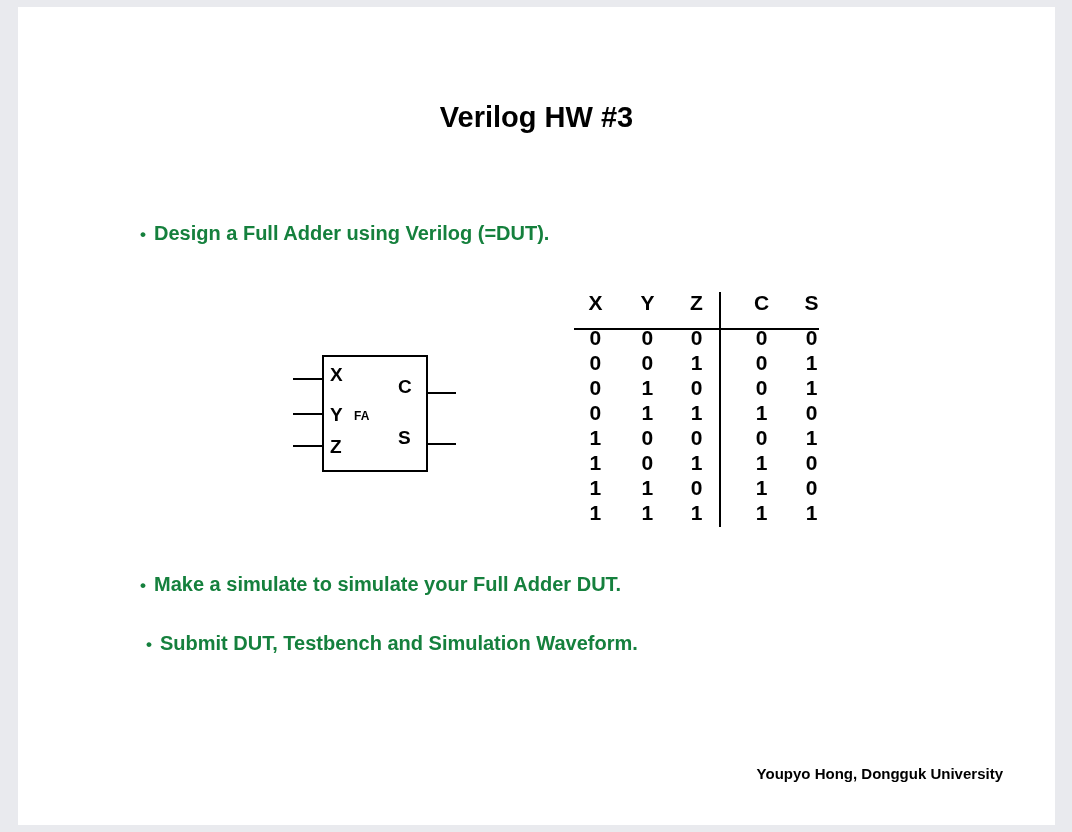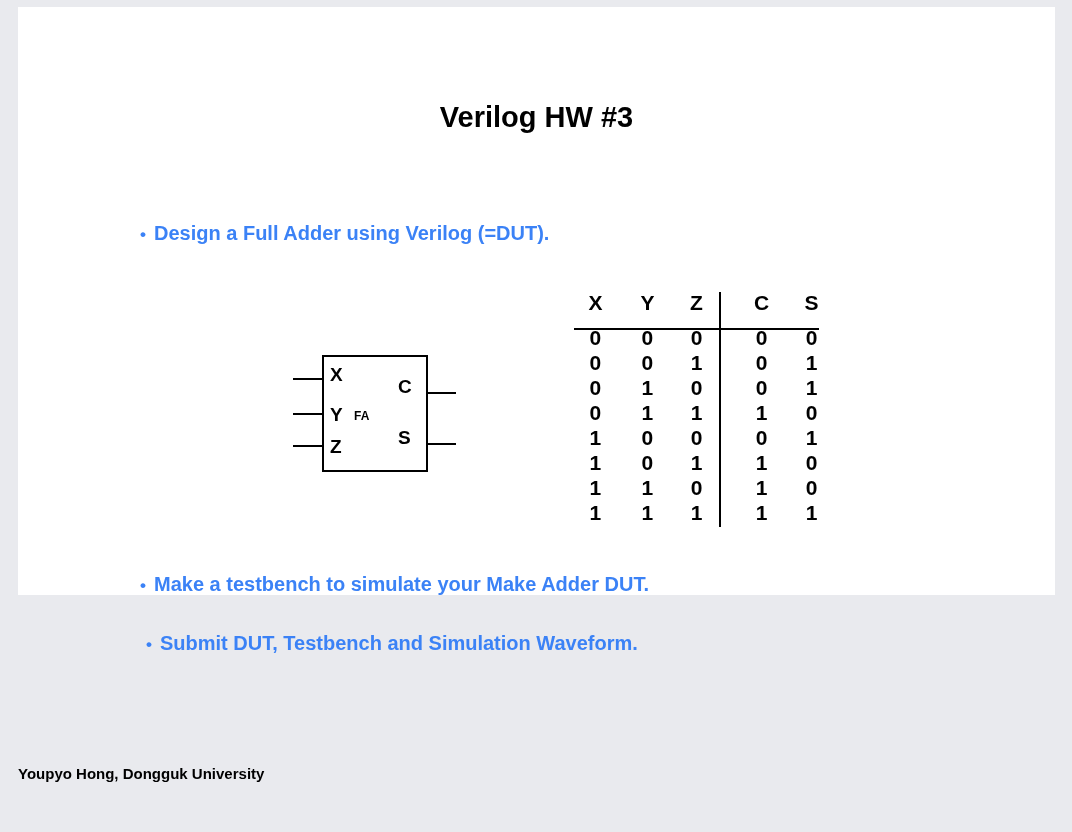--- a/index.html
+++ b/index.html
@@ -12,41 +12,41 @@
     background: #e9eaee;
     font-family: "Liberation Sans", sans-serif;
     overflow: hidden;
   }
 
   #slide {
     position: absolute;
     left: 18px;
     top: 7px;
     width: 1037px;
-    height: 588px;
+    height: 818px;
     background: #ffffff;
   }
 
   #slide-title {
     position: absolute;
     left: 0;
     top: 94px;
     width: 1037px;
     text-align: center;
     font-size: 29px;
     font-weight: bold;
     color: #000000;
     letter-spacing: 0px;
   }
 
   .bullet-line {
     position: absolute;
     font-size: 20px;
     font-weight: bold;
-    color: #3b82f6;
+    color: #15803d;
     white-space: nowrap;
   }
   .bullet-dot {
     display: inline-block;
     width: 14px;
   }
   .bullet-dot::before {
     content: "\2022";
     font-size: 17px;
   }
@@ -150,23 +150,23 @@
   .col-y { width: 50px; }
   .col-z { width: 50px; }
   .col-c { width: 52px; margin-left:  15px; }
   .col-s { width: 50px; }
 
   #footer-credit {
     position: absolute;
     left: 0;
     top: 758px;
     width: 1037px;
-    padding-right: 40px;
+    padding-right: 52px;
     box-sizing: border-box;
-    text-align: left;
+    text-align: right;
     font-size: 15px;
     font-weight: bold;
     color: #000000;
   }
 </style>
 </head>
 <body>
 
 <div id="slide">
 
@@ -259,21 +259,21 @@
         <div class="tt-cell col-x">1</div>
         <div class="tt-cell col-y">1</div>
         <div class="tt-cell col-z">1</div>
         <div class="tt-cell col-c">1</div>
         <div class="tt-cell col-s">1</div>
       </div>
     </div>
   </div>
 
   <div class="bullet-line" id="bullet-2">
-    <span class="bullet-dot"></span><span>Make a testbench to simulate your Make Adder DUT.</span>
+    <span class="bullet-dot"></span><span>Make a simulate to simulate your Full Adder DUT.</span>
   </div>
 
   <div class="bullet-line" id="bullet-3">
     <span class="bullet-dot"></span><span>Submit DUT, Testbench and Simulation Waveform.</span>
   </div>
 
   <div id="footer-credit">Youpyo Hong, Dongguk University</div>
 
 </div>
 

